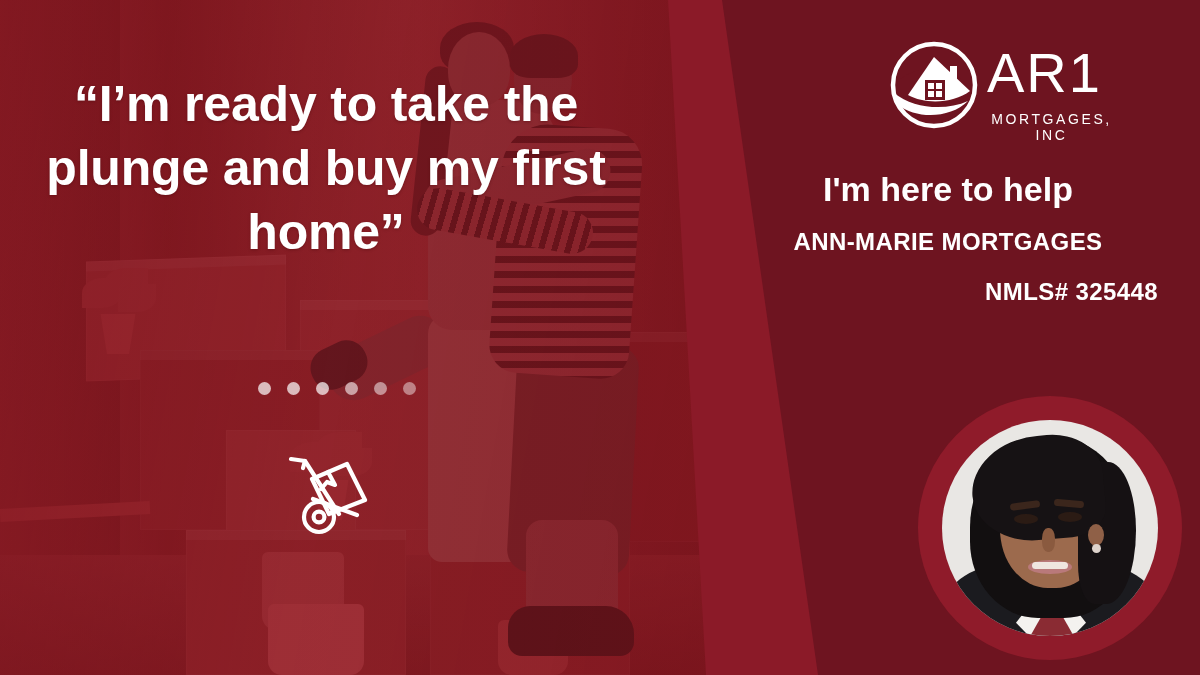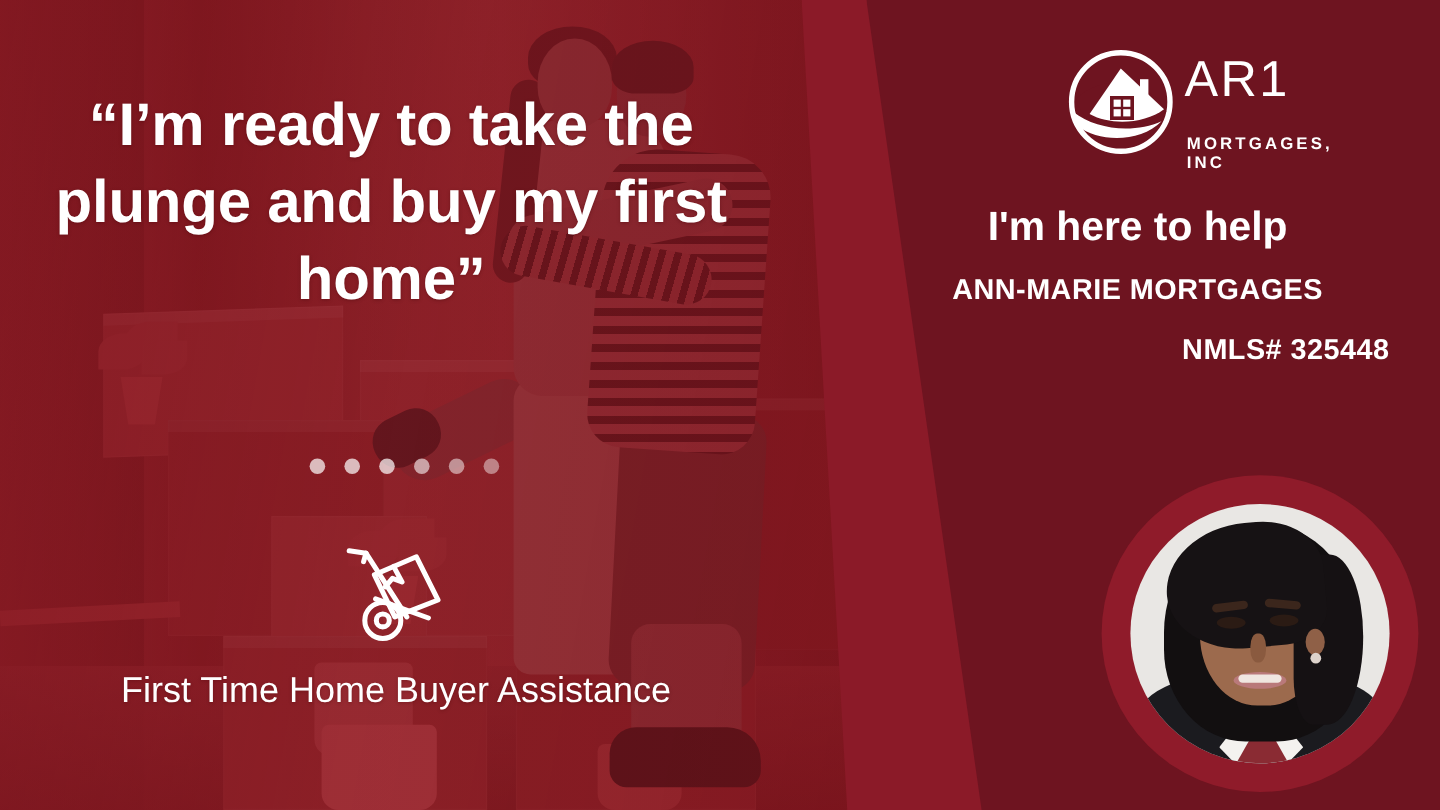--- a/index.html
+++ b/index.html
@@ -132,25 +132,25 @@
     text-align:center; color:#ffffff;
     font-size:30px; font-weight:400; line-height:1.32;
     text-shadow:0 1px 3px rgba(60,0,8,.30);
   }
 
   
   .logo{ position:absolute; left:884px; top:33px; width:230px; height:112px; }
   .logo-mark{ position:absolute; left:0; top:2px; width:100px; height:100px; }
   .logo-word{
     position:absolute; left:103px; top:12px;
-    color:#fff; font-size:42px; font-weight:400; letter-spacing:2px; line-height:1;
+    color:#fff; font-size:56px; font-weight:400; letter-spacing:2px; line-height:1;
   }
   .logo-sub{
     position:absolute; left:105px; top:78px;
-    color:#fff; font-size:14px; font-weight:700; letter-spacing:2.6px;
+    color:#fff; font-size:14px; font-weight:400; letter-spacing:2.6px;text-align:center;
   }
 
   .help-line{
     position:absolute; right:42px; top:170px; width:420px;
     text-align:center; color:#fff; font-size:34px; font-weight:700;
   }
   .agent-name{
     position:absolute; right:42px; top:228px; width:420px;
     text-align:center; color:#fff; font-size:24px; font-weight:700; letter-spacing:.4px;
   }
@@ -283,21 +283,20 @@
       <path d="M8 7 L22 9 L56 62"></path>
       <path d="M22 9 L20 16"></path>
       <path d="M30 47 L74 63"></path>
       <path d="M29 27 L64 12 L82 48 L46 62 Z"></path>
       <path d="M45 20 L52 33 L44 30 L38 37"></path>
       <circle cx="36" cy="65" r="15"></circle>
       <circle cx="36" cy="65" r="5.4"></circle>
     </svg>
   </div>
 
-  <div class="caption">First Time Home Buyer Assistance</div>
 
   <div class="logo">
     <div class="logo-mark">
       <svg viewBox="0 0 100 100" width="100" height="100">
         <circle cx="50" cy="50" r="41" fill="none" stroke="#ffffff" stroke-width="4.5"></circle>
         <path d="M13 47 C30 32 52 30 70 40 C80 45 86 52 88 58 C70 71 42 73 24 64 C18 61 14 54 13 47 Z" fill="#6E1420"></path>
         <path d="M50 22 L86 56 C70 68 42 70 24 60 Z" fill="#ffffff"></path>
         <rect x="66" y="31" width="7" height="16" fill="#ffffff"></rect>
         <rect x="41" y="45" width="20" height="20" fill="#6E1420"></rect>
         <rect x="44" y="48" width="6" height="6" fill="#ffffff"></rect>

